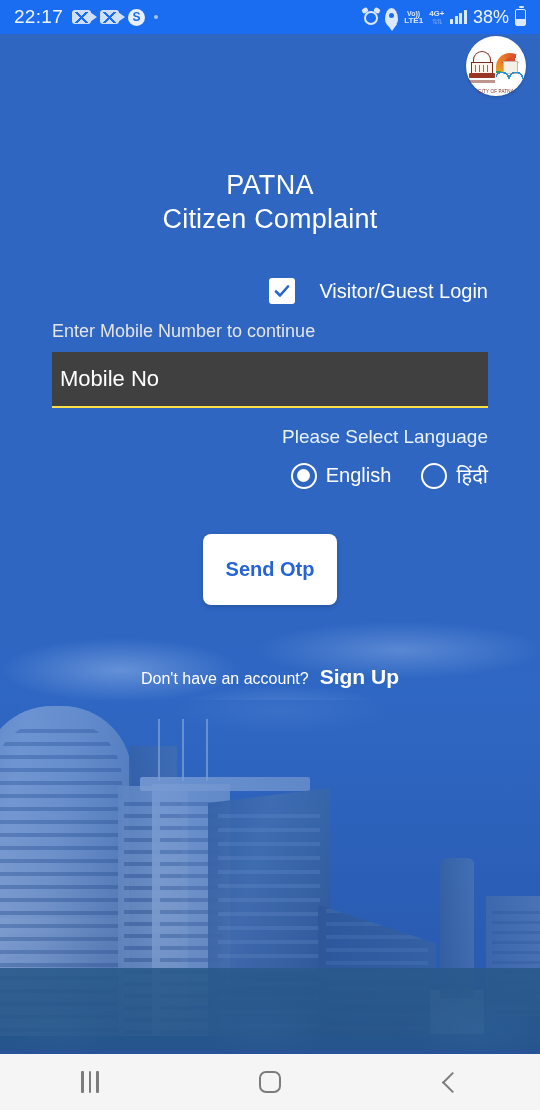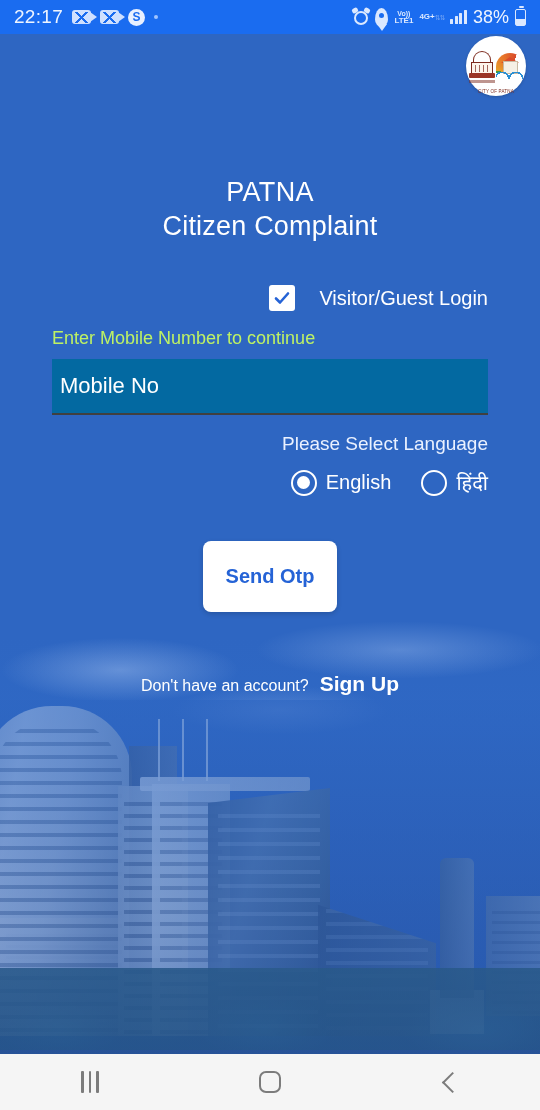--- a/index.html
+++ b/index.html
@@ -40,21 +40,21 @@
   }
   .skype{
     width:17px; height:17px; border-radius:50%; background:#e8f0ff;
     color:#1a6cf0; font-size:12px; font-weight:bold;
     display:flex; align-items:center; justify-content:center;
   }
   .minidot{ width:4px; height:4px; border-radius:50%; background:#9fc4ff; }
   .volte{ display:flex; flex-direction:column; align-items:center; line-height:1; color:#dbe8ff; }
   .volte .t{ font-size:7px; font-weight:bold; }
   .volte .b{ font-size:8px; font-weight:bold; }
-  .fourg{ display:flex; flex-direction:row; align-items:center; line-height:1; color:#dbe8ff; }
+  .fourg{ display:flex; flex-direction:column; align-items:center; line-height:1; color:#dbe8ff; }
   .fourg .t{ font-size:8px; font-weight:bold; }
   .fourg .b{ font-size:7px; color:#6fa3f5; letter-spacing:-1px; }
   .bars{ display:flex; align-items:flex-end; gap:1.5px; height:14px; }
   .bars i{ width:3px; background:#dbe8ff; display:block; border-radius:.5px; }
   .bars i:nth-child(1){ height:5px; } .bars i:nth-child(2){ height:8px; }
   .bars i:nth-child(3){ height:11px; } .bars i:nth-child(4){ height:14px; }
   .batt-pct{ font-size:18px; color:#eef4ff; }
   .batt{
     width:11px; height:17px; border:1.6px solid #dbe8ff; border-radius:2px;
     position:relative; background:linear-gradient(#1a6cf0 60%, #dbe8ff 60%);
@@ -247,40 +247,40 @@
     background:
       radial-gradient(circle 8px at 6px 8px, transparent 6px, #2a8fd4 6px 7.5px, transparent 7.5px),
       radial-gradient(circle 8px at 20px 8px, transparent 6px, #2a8fd4 6px 7.5px, transparent 7.5px);
   }
   .logo-caption{
     position:absolute; left:0; bottom:2px; width:100%; text-align:center;
     font-size:4.5px; color:#7d2b1f; letter-spacing:.2px;
   }
 
   
-  .content{ position:absolute; left:0; top:45px; width:540px; z-index:25; }
+  .content{ position:absolute; left:0; top:38px; width:540px; z-index:25; }
   .title-wrap{ margin-top:130px; text-align:center; color:#fff; }
   .t1{ font-size:27px; line-height:34px; font-weight:400; letter-spacing:.3px; }
   .t2{ font-size:27px; line-height:34px; font-weight:400; letter-spacing:.2px; }
 
   .row-right{ display:flex; align-items:center; justify-content:flex-end; padding-right:52px; }
   .checkrow{ margin-top:42px; gap:24px; }
   .cbox{
     width:26px; height:26px; background:#fff; border-radius:3px;
     display:flex; align-items:center; justify-content:center; flex:0 0 auto;
   }
   .cbox svg{ display:block; }
   .cblabel{ color:#fff; font-size:20px; }
 
   .field-block{ margin-top:17px; padding:0 52px 0 52px; }
-  .field-label{ color:#bef264; font-size:18px; padding-left:0; }
+  .field-label{ color:#e5e5e5; font-size:18px; padding-left:0; }
   .input-shell{
-    margin-top:10px; height:56px; background:#0369a1;
+    margin-top:10px; height:56px; background:#404040;
     display:flex; align-items:center; padding:0 8px;
-    border-bottom:2px solid #404040;
+    border-bottom:2px solid #fde047;
   }
   .input-shell input{
     width:100%; height:100%; border:none; outline:none; background:transparent;
     color:#fff; font-size:22px; font-family:"Liberation Sans", sans-serif;
   }
   .input-shell input::placeholder{ color:#ffffff; opacity:1; }
 
   .lang-label{ margin-top:18px; color:#eaf1ff; font-size:19px; }
   .radio-row{ margin-top:14px; gap:0; align-items:center; }
   .radio-item{ display:flex; align-items:center; gap:9px; margin-left:30px; cursor:pointer; }

